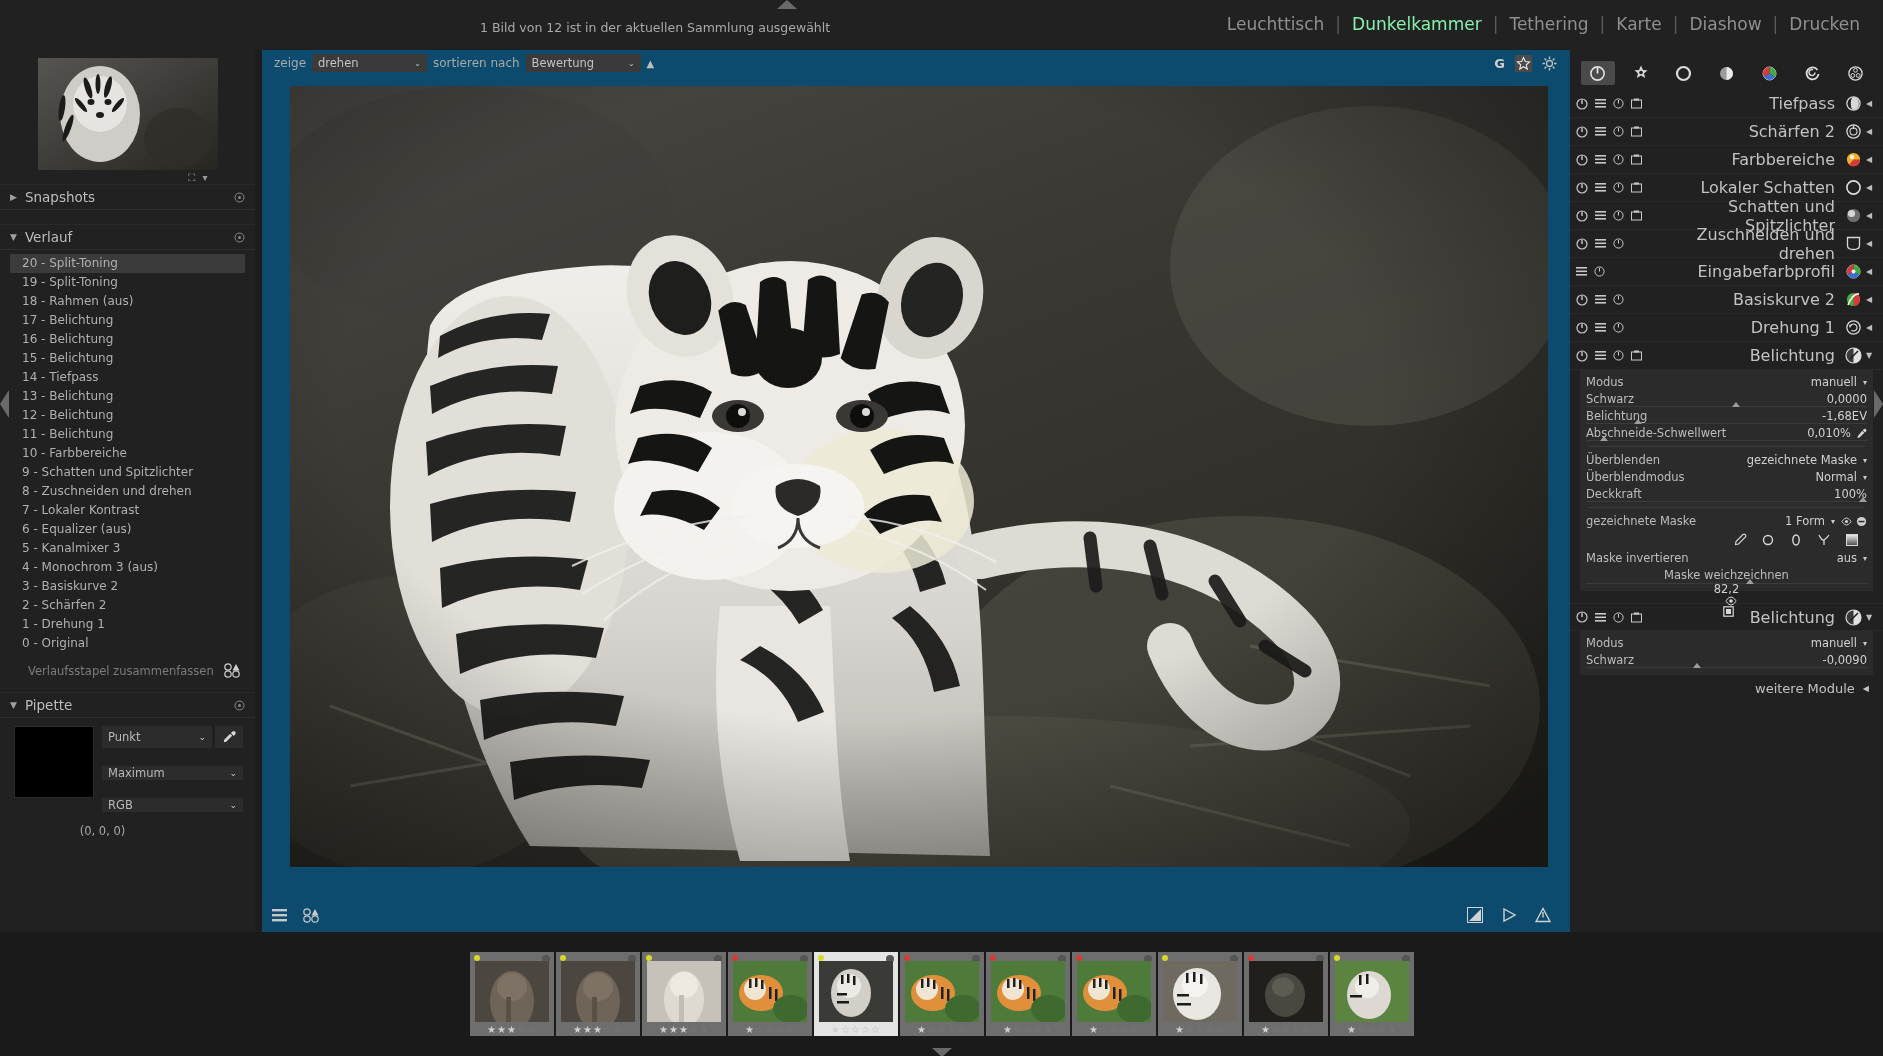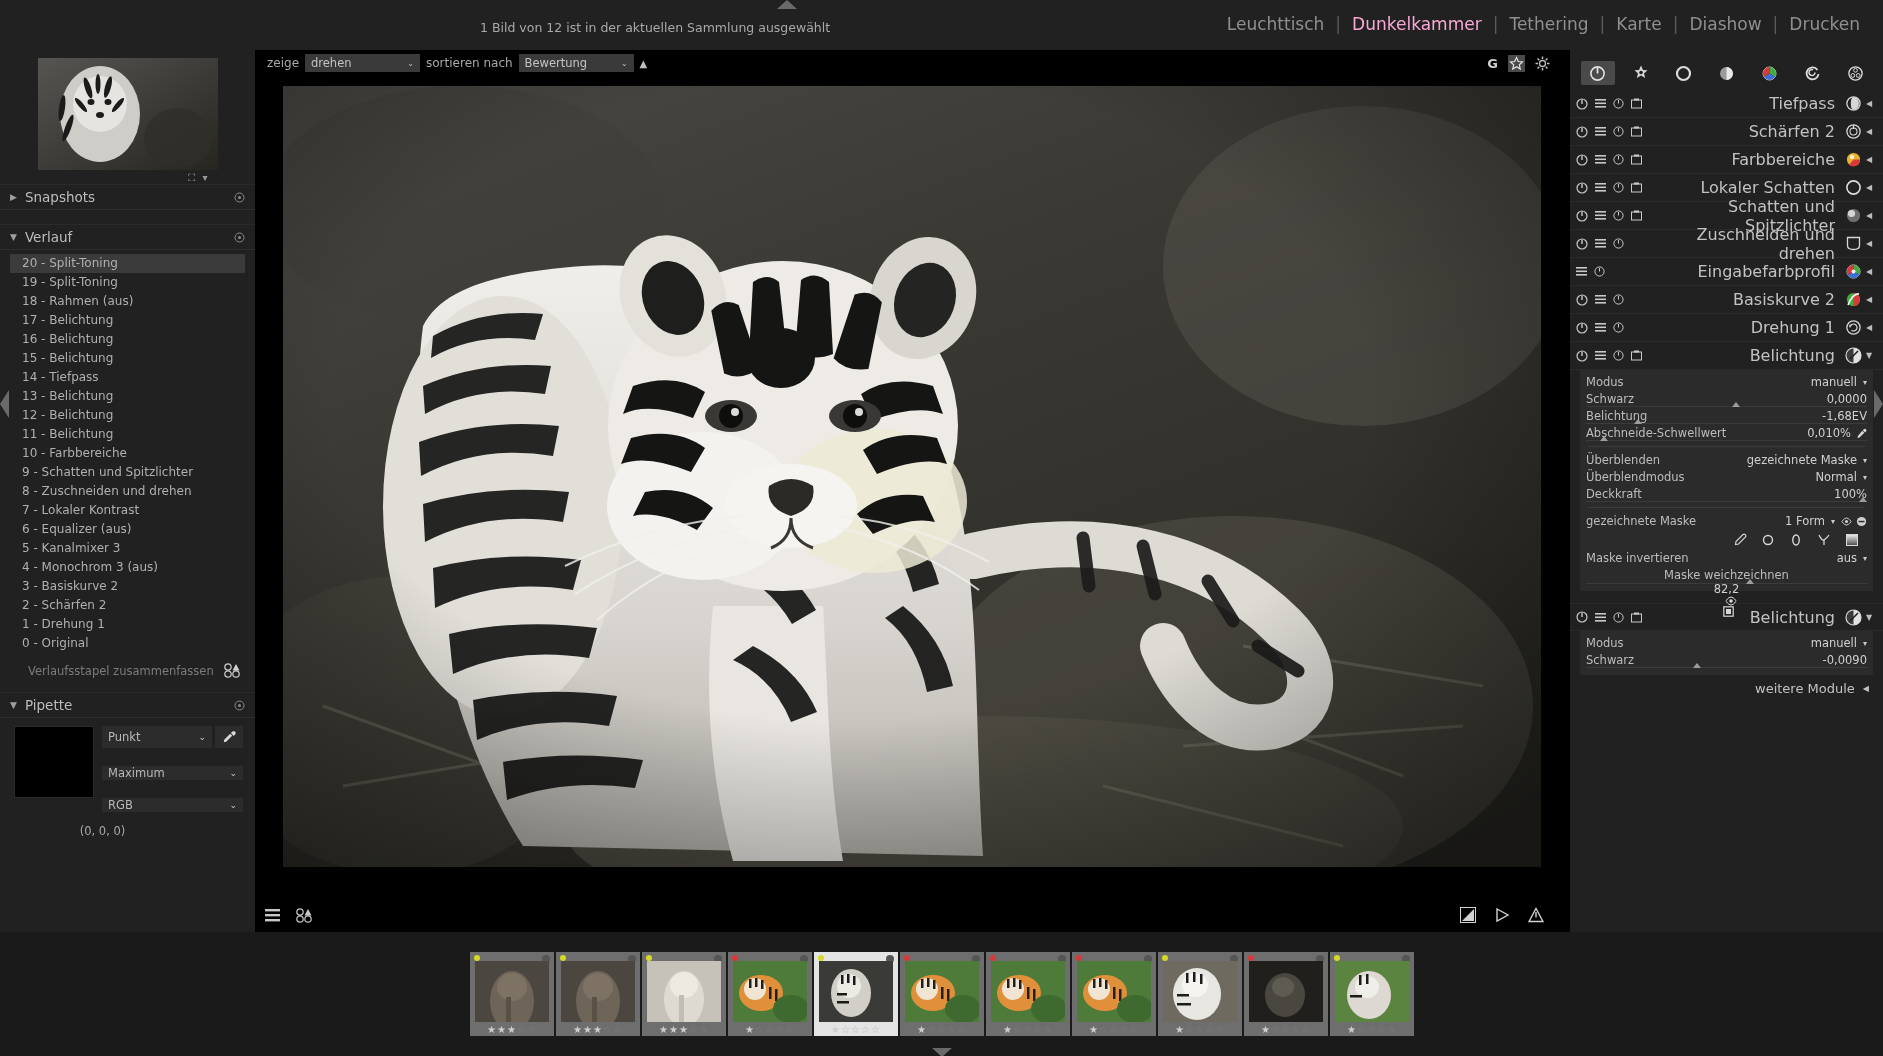--- a/index.html
+++ b/index.html
@@ -14,21 +14,21 @@
   
   .topbar { position:absolute; top:0; left:0; width:1883px; height:50px; background:#212121; }
   .logo-wrap { position:absolute; left:22px; top:6px; display:flex; align-items:flex-start; }
   .logo-icon { width:38px; height:38px; position:relative; margin-top:4px; }
   .brand { margin-left:8px; }
   .brand-name { font-size:31px; color:#c8c8c8; line-height:34px; letter-spacing:-0.5px; }
   .brand-ver { font-size:12px; color:#8a8a8a; margin-top:-4px; margin-left:2px; }
   .collection-status { position:absolute; left:480px; top:20px; font-size:12.5px; color:#a9a9a9; }
   .topnav { position:absolute; right:12px; top:14px; display:flex; align-items:center; font-size:17px; }
   .topnav .navitem { color:#8f8f8f; padding:0 11px; cursor:pointer; }
-  .topnav .navitem.active { color:#f9a8d4; }
+  .topnav .navitem.active { color:#86efac; }
   .topnav .sep { color:#5a5a5a; }
   .top-handle { position:absolute; left:777px; top:0px; width:20px; height:9px; }
   
   .leftpanel { position:absolute; left:0; top:50px; width:255px; height:882px; background:#212121; }
   .nav-thumb { margin:8px auto 0; width:180px; height:112px; position:relative; }
   .nav-thumb .img { width:100%; height:100%; background:#3a3a38; position:relative; overflow:hidden;}
   .nav-ctl { position:absolute; right:8px; bottom:-14px; font-size:10px; color:#9a9a9a; letter-spacing:2px;}
   .panel-head { display:flex; align-items:center; height:26px; padding:0 10px; font-size:13.5px; color:#bdbdbd;
                 border-bottom:1px solid #2e2e2e; border-top:1px solid #2a2a2a; margin-top:14px;}
   .panel-head .tri { font-size:9px; margin-right:8px; color:#a0a0a0;}
@@ -44,21 +44,21 @@
   .pip-swatch { width:80px; height:72px; background:#000; border:1px solid #2b2b2b;}
   .pip-ctrls { flex:1; display:flex; flex-direction:column; gap:18px;}
   .pip-row { display:flex; gap:3px; }
   .combo { background:#2c2c2c; height:22px; font-size:11.5px; color:#b9b9b9; display:flex; align-items:center;
            padding:0 6px; flex:1; position:relative;}
   .combo .cv { flex:1; }
   .combo .carr { font-size:9px; color:#cfcfcf; }
   .pip-btn { width:28px; height:22px; background:#2c2c2c; display:flex; align-items:center; justify-content:center;}
   .pip-vals { text-align:center; font-size:11.5px; color:#a8a8a8; padding:8px 0 0 0; margin-right:50px;}
   
-  .centerwrap { position:absolute; left:255px; top:50px; width:1315px; height:882px; background:#000000;}
+  .centerwrap { position:absolute; left:262px; top:50px; width:1315px; height:882px; background:#0c4a6e;}
   .ctoolbar { height:26px; display:flex; align-items:center; padding:0 12px; font-size:12px; color:#a9a9a9; gap:6px;}
   .ctoolbar .lbl { font-size:12px; }
   .sel-box { background:#3a3a3a; height:18px; min-width:115px; display:flex; align-items:center;
              padding:0 6px; font-size:11.5px; color:#c3c3c3; }
   .sel-box .cv{flex:1;}
   .sel-box .carr{font-size:8px;}
   .ctoolbar .right { margin-left:auto; display:flex; align-items:center; gap:10px; padding-right:8px;}
   .gbadge { font-size:13px; color:#cfcfcf; font-weight:bold;}
   .canvas { position:absolute; left:28px; top:36px; width:1258px; height:781px; background:#2a2a28; overflow:hidden;}
   .bottombar { position:absolute; left:0; bottom:4px; width:1315px; height:26px; display:flex;

